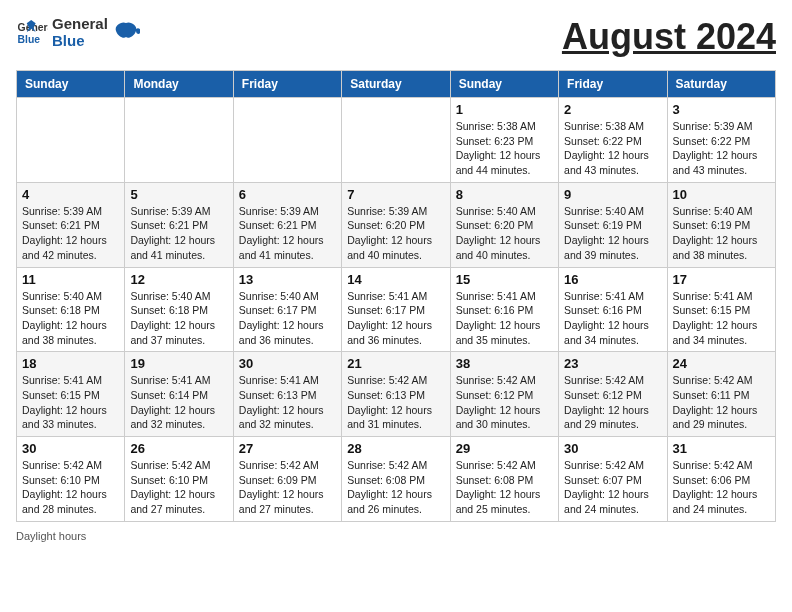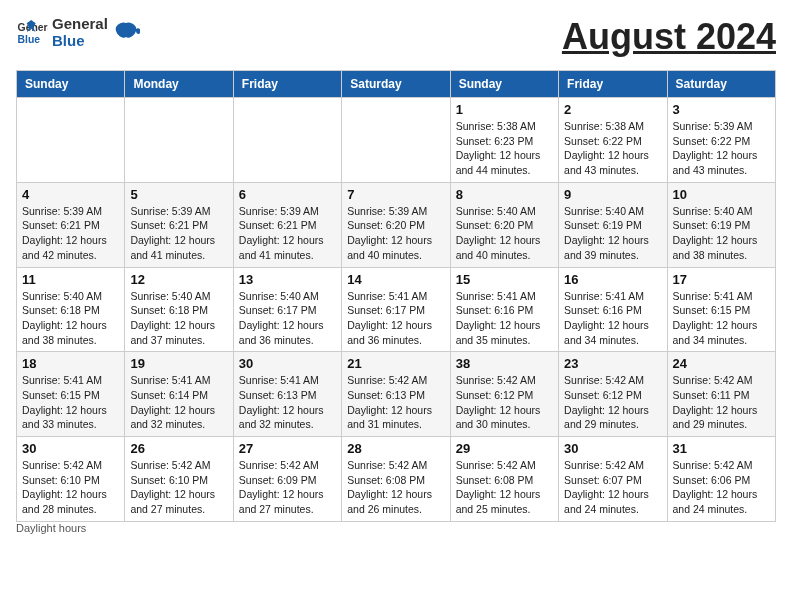--- a/index.html
+++ b/index.html
@@ -71,21 +71,21 @@
     }
     .day-info {
       color: #222;
       font-size: 10.5px;
       line-height: 1.4;
     }
     .empty-cell {
       background: #fff !important;
     }
     .footer {
-      margin-top: 0;
+      margin-top: 8px;
       font-size: 11px;
       color: #555;
       display: flex;
       justify-content: space-between;
     }
     .footer-note {
       font-size: 11px;
       color: #555;
     }
   </style>

